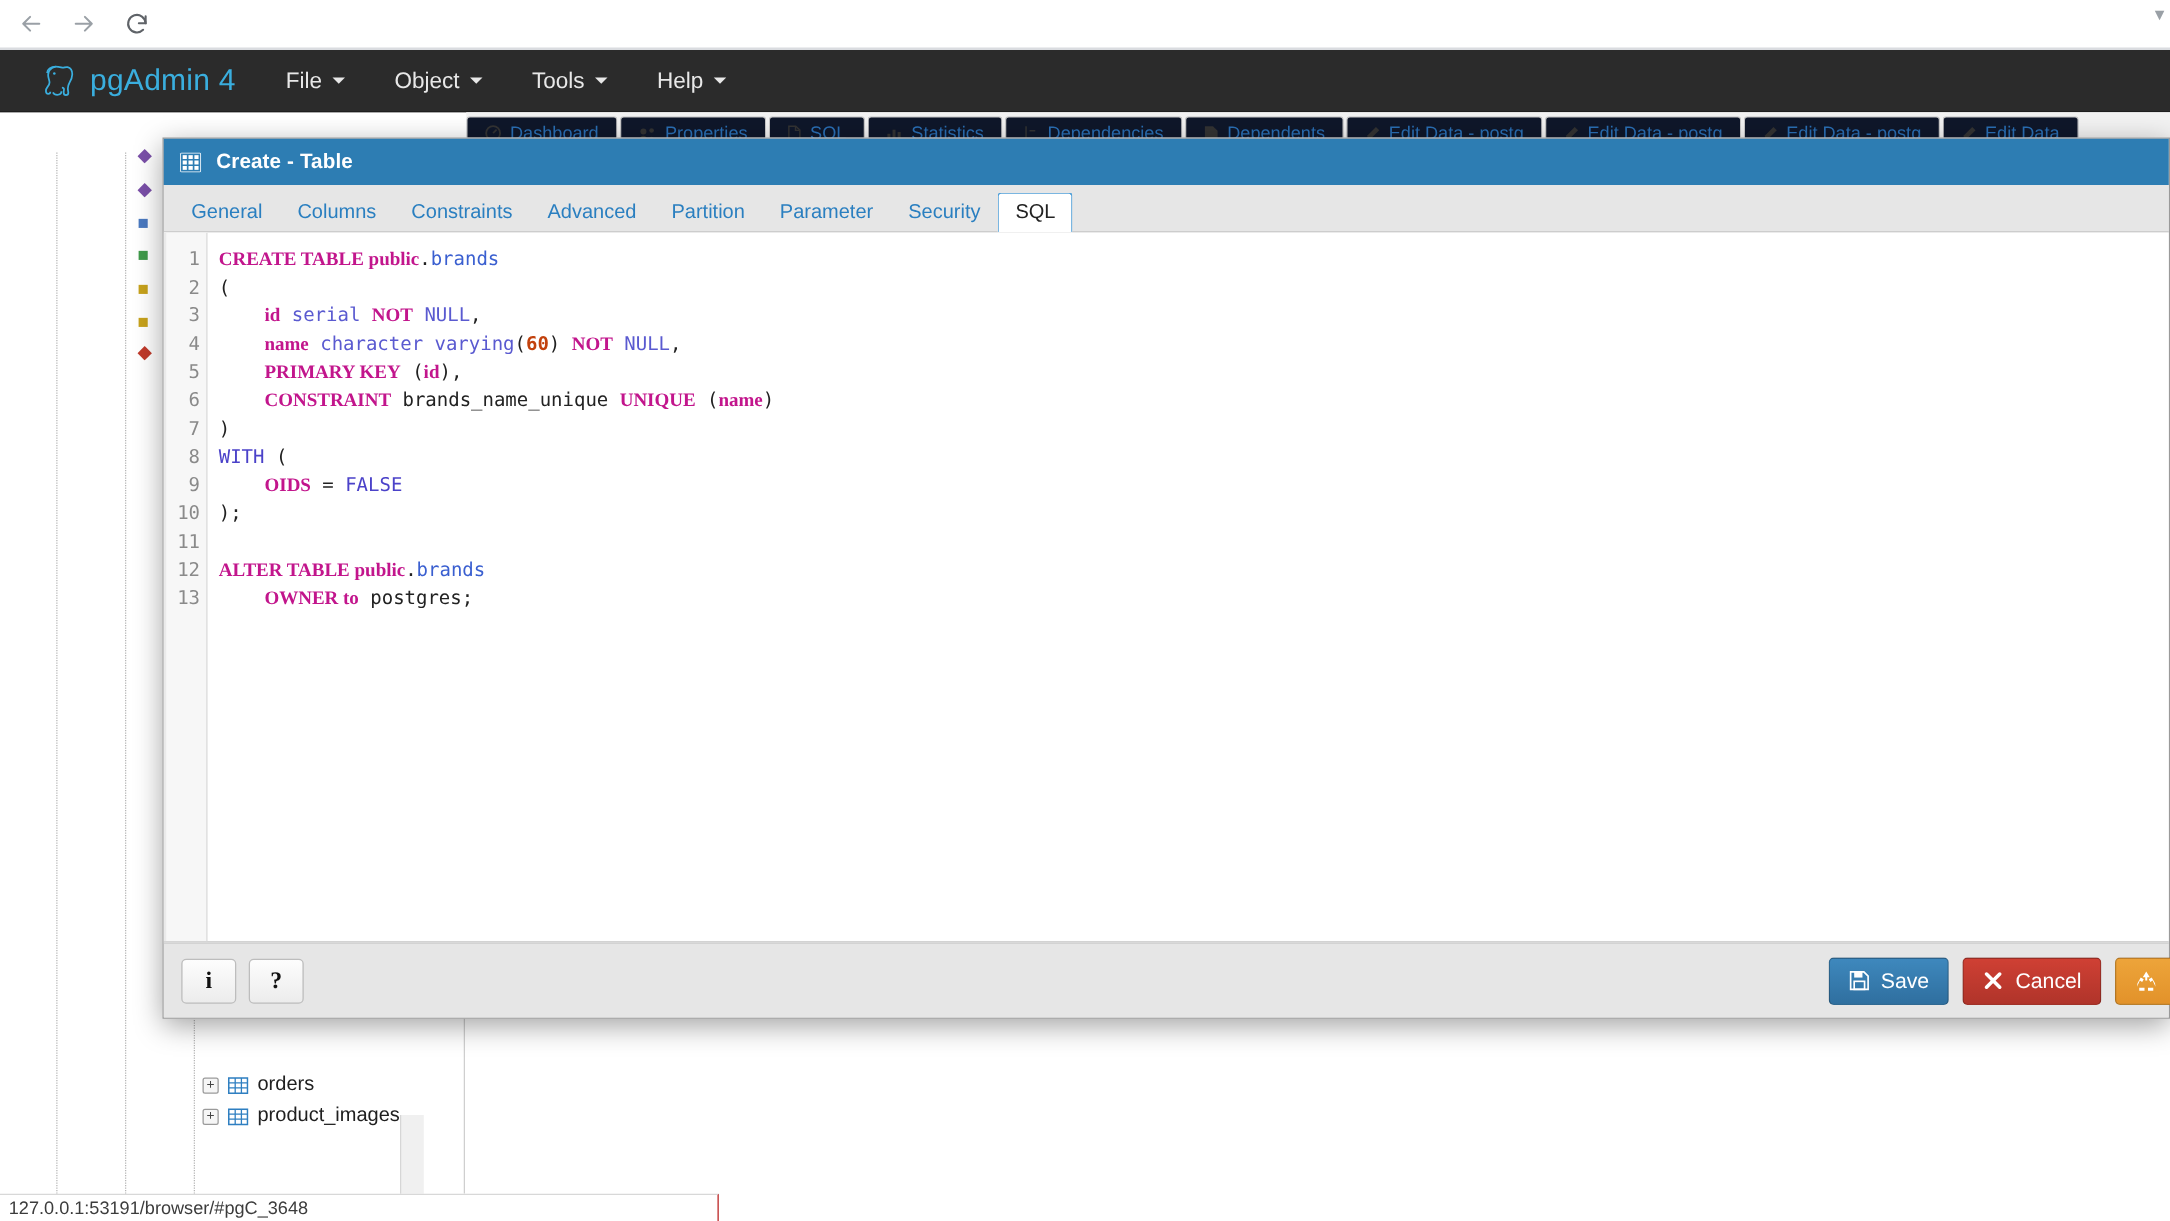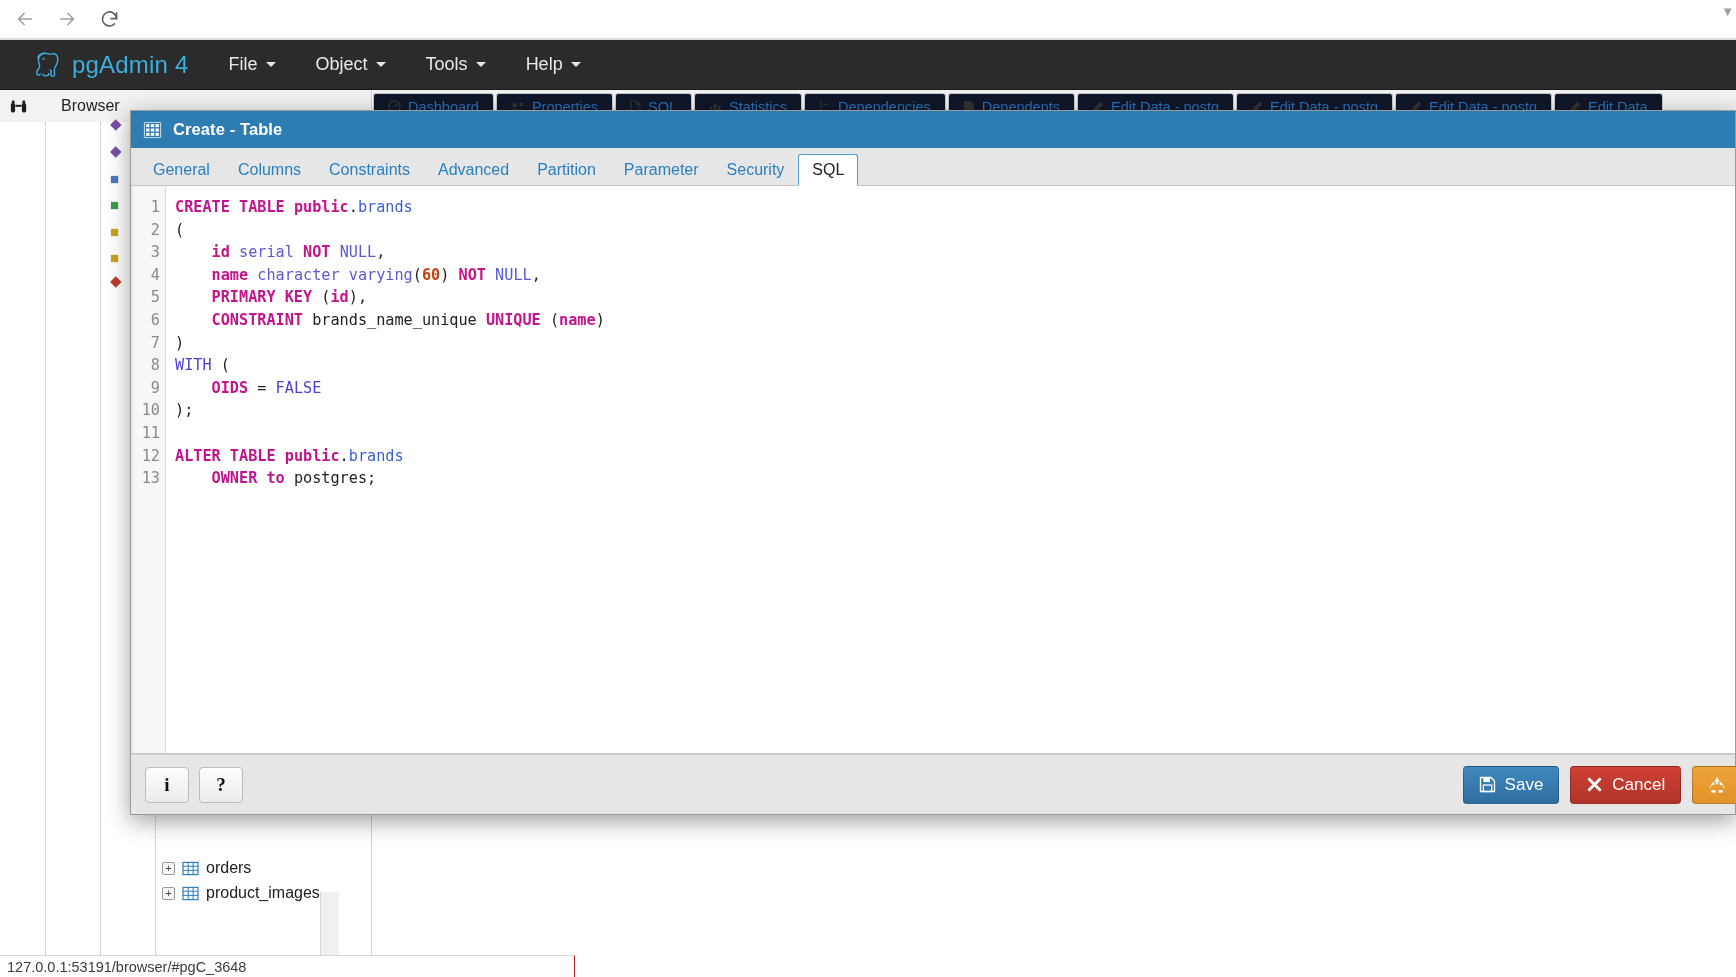--- a/index.html
+++ b/index.html
@@ -183,21 +183,21 @@
     background: #f7f7f7; border-right: 1px solid #dcdcdc;
     text-align: right; color: #8a8a8a; padding-right: 5px;
     box-shadow: inset 2px 0 0 #eaeaea;
   }
   #gutter .ln { height: 22.6px; }
   #code-lines {
     flex: 1 1 auto; padding-top: 10px; padding-left: 9px;
     color: #111; white-space: pre;
   }
   #code-lines .ln { height: 22.6px; }
-  .k   { color: #c2158c; font-weight: bold; }   
+  .k   { color: #c2158c; font-weight: bold; font-family: Liberation Serif, serif; }   
   .kb  { color: #4b42c9; }                       
   .id  { color: #3a5fd0; }                       
   .ty  { color: #5a5ad0; }                       
   .num { color: #c2410c; font-weight: bold; margin-top: 24px; }    
   .pl  { color: #222; }                          
 
   #dialog-footer {
     height: 60px; flex: none; background: #e6e6e6;
     display: flex; align-items: center; padding: 0 14px;
     border-top: 1px solid #cdcdcd;
@@ -283,32 +283,20 @@
     <span>Tools</span>
     <span class="caret"></span>
   </div>
   <div class="nav-menu">
     <span>Help</span>
     <span class="caret"></span>
   </div>
 </div>
 
 <div id="app-body">
-  <div id="browser-panel-hdr" style="top:0;">
-    <span id="binoc-icon">
-      <svg width="17" height="15" viewBox="0 0 20 16" fill="#1d1d1d">
-        <rect x="1" y="4" width="5" height="11" rx="2"></rect>
-          <rect x="14" y="4" width="5" height="11" rx="2"></rect>
-        <rect x="6.4" y="6" width="7.2" height="2.4"></rect>
-          <rect x="2.2" y="1" width="3.2" height="3.6" rx="1"></rect>
-          <rect x="14.6" y="1" width="3.2" height="3.6" rx="1"></rect>
-      </svg>
-    </span>
-    <span id="browser-panel-title">Browser</span>
-  </div>
 
   <div id="left-pane">
     <div class="tree-guide" style="left:45px;"></div>
     <div class="tree-guide" style="left:100px;"></div>
     <div class="tree-guide" style="left:155px;"></div>
 
     <div class="tree-row" style="left:162px; top:737px;">
       <span class="expander">+</span>
       <span class="tbl-ico">
         <svg width="17" height="15" viewBox="0 0 18 16">

